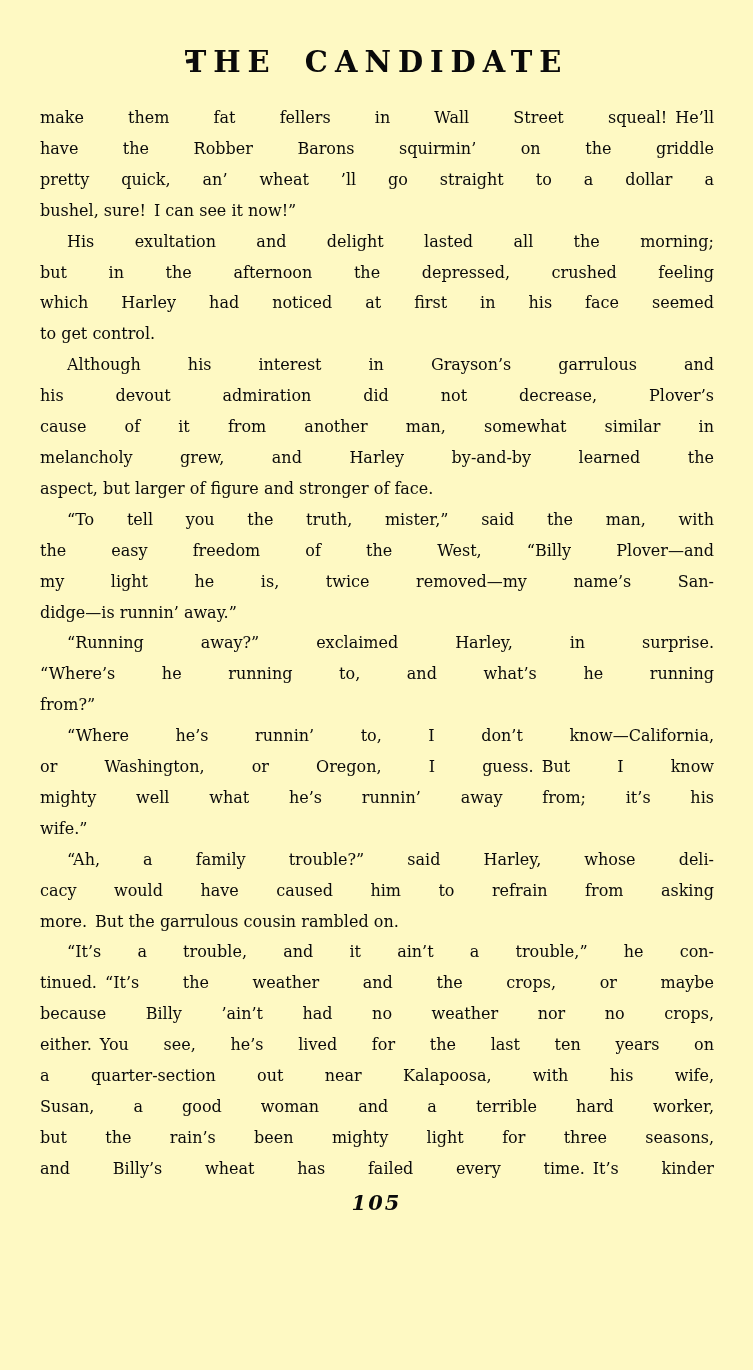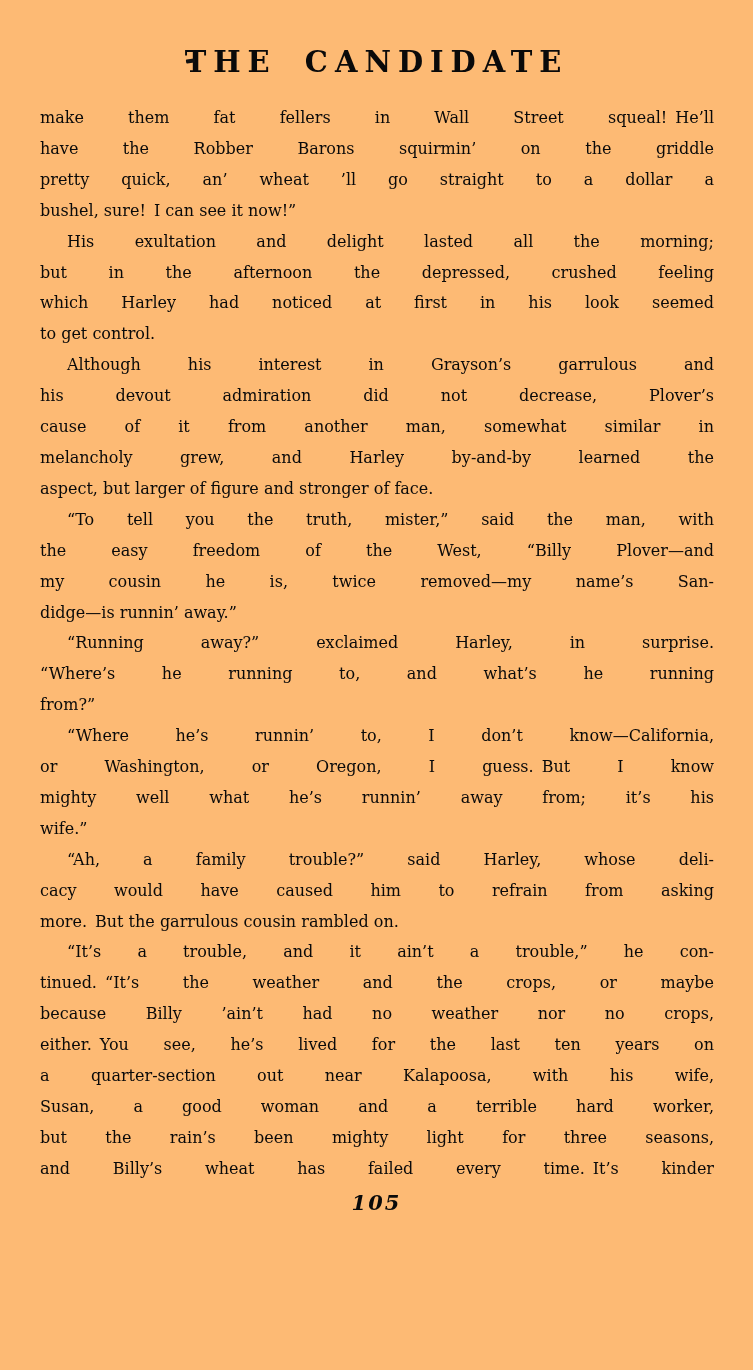--- a/index.html
+++ b/index.html
@@ -4,21 +4,21 @@
 <style>
   html, body {
     margin: 0;
     padding: 0;
     background: #ffffff;
   }
   .page {
     position: relative;
     width: 753px;
     height: 1370px;
-    background: #fdba74;
+    background: #fef9c3;
     color: #0a0a0a;
     font-family: "DejaVu Serif", "Liberation Serif", serif;
     overflow: hidden;
     box-sizing: border-box;
     padding-top: 44px;
   }
   .running-head {
     margin: 0 0 0 0;
     text-align: center;
     font-size: 29px;
@@ -70,30 +70,30 @@
 <div class="page">
   <span class="ink-speck"></span>
   <h1 class="running-head">THE CANDIDATE</h1>
   <div class="text-block" id="text-block">
       <div class="line">make them fat fellers in Wall Street squeal! He’ll</div>
       <div class="line">have the Robber Barons squirmin’ on the griddle</div>
       <div class="line">pretty quick, an’ wheat ’ll go straight to a dollar a</div>
       <div class="line last">bushel, sure! I can see it now!”</div>
       <div class="line indent">His exultation and delight lasted all the morning;</div>
       <div class="line">but in the afternoon the depressed, crushed feeling</div>
-      <div class="line">which Harley had noticed at first in his look seemed</div>
+      <div class="line">which Harley had noticed at first in his face seemed</div>
       <div class="line last">to get control.</div>
       <div class="line indent">Although his interest in Grayson’s garrulous and</div>
       <div class="line">his devout admiration did not decrease, Plover’s</div>
       <div class="line">cause of it from another man, somewhat similar in</div>
       <div class="line">melancholy grew, and Harley by-and-by learned the</div>
       <div class="line last">aspect, but larger of figure and stronger of face.</div>
       <div class="line indent">“To tell you the truth, mister,” said the man, with</div>
       <div class="line">the easy freedom of the West, “Billy Plover—and</div>
-      <div class="line">my cousin he is, twice removed—my name’s San-</div>
+      <div class="line">my light he is, twice removed—my name’s San-</div>
       <div class="line last">didge—is runnin’ away.”</div>
       <div class="line indent">“Running away?” exclaimed Harley, in surprise.</div>
       <div class="line">“Where’s he running to, and what’s he running</div>
       <div class="line last">from?”</div>
       <div class="line indent">“Where he’s runnin’ to, I don’t know—California,</div>
       <div class="line">or Washington, or Oregon, I guess. But I know</div>
       <div class="line">mighty well what he’s runnin’ away from; it’s his</div>
       <div class="line last">wife.”</div>
       <div class="line indent">“Ah, a family trouble?” said Harley, whose deli-</div>
       <div class="line">cacy would have caused him to refrain from asking</div>

